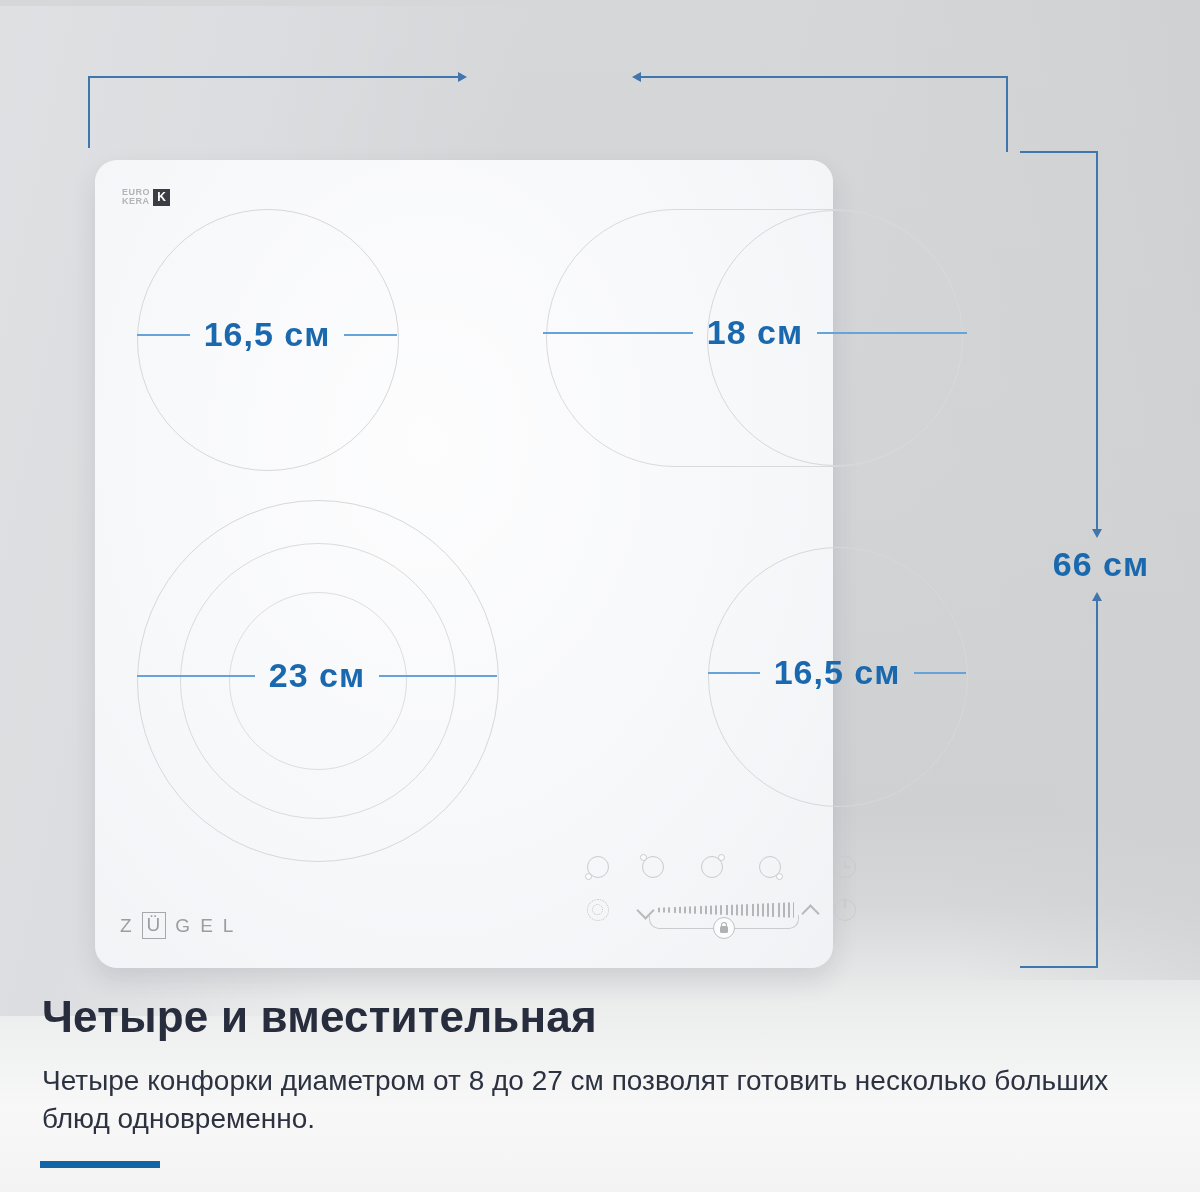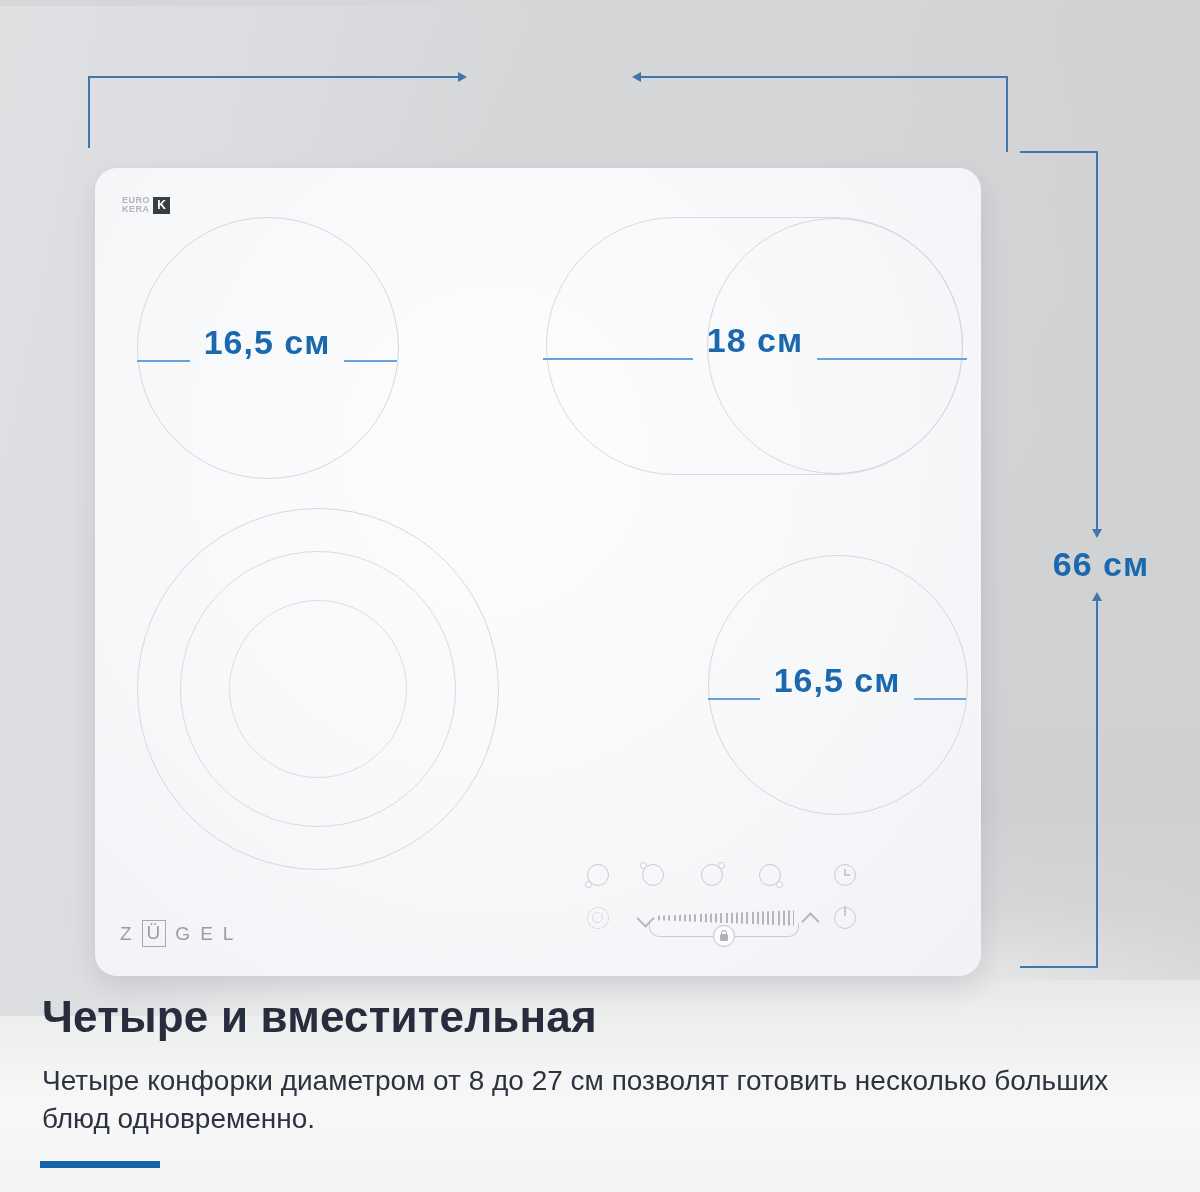--- a/index.html
+++ b/index.html
@@ -5,28 +5,28 @@
   html,body{margin:0;padding:0;width:1200px;height:1192px;overflow:hidden;
     font-family:"Liberation Sans", sans-serif;}
   .stage{position:relative;width:1200px;height:1192px;
     background:linear-gradient(180deg,#d6d7d9 0%,#d3d4d6 40%,#cfd0d2 68%,#d6d7d8 76%,#ebecec 84%,#f8f8f8 93%,#f3f3f4 100%);}
   .backdrop{position:absolute;left:-60px;top:6px;width:620px;height:1010px;border-radius:52px;
     background:linear-gradient(102deg,#e0e1e3 0%,#dcdde0 38%,rgba(214,215,217,0) 72%);}
   .backdrop2{position:absolute;right:0;top:0;width:420px;height:980px;
     background:linear-gradient(260deg,#d0d1d3 0%,rgba(208,209,211,0) 70%);}
 
   
-  .cooktop{position:absolute;left:95px;top:168px;width:886px;height:808px;border-radius:22px;
+  .cooktop{position:absolute;left:95px;top:160px;width:738px;height:808px;border-radius:22px;
     background:radial-gradient(ellipse at 45% 35%, #fdfdfe 0%, #f7f8fa 55%, #f1f2f5 100%);
     box-shadow:0 12px 26px rgba(40,50,70,.12);}
   .ring{position:absolute;border:1px solid #d6d8db;border-radius:50%;}
   .stadium{position:absolute;border:1px solid #d8dadd;border-radius:999px;}
 
   
-  .zone-label{position:absolute;display:flex;align-items:flex-end;gap:14px;}
+  .zone-label{position:absolute;display:flex;align-items:center;gap:14px;}
   .zone-label .ln{flex:1;height:2px;background:#66a3d8;}
   .zone-label .txt{white-space:nowrap;color:#1a69ae;font-size:34px;font-weight:700;letter-spacing:1px;}
 
   
   .dline{position:absolute;background:#4076ab;}
   .arrow{position:absolute;width:0;height:0;}
   .arrow.right{border-top:5px solid transparent;border-bottom:5px solid transparent;border-left:9px solid #4076ab;}
   .arrow.left{border-top:5px solid transparent;border-bottom:5px solid transparent;border-right:9px solid #4076ab;}
   .arrow.down{border-left:5px solid transparent;border-right:5px solid transparent;border-top:9px solid #4076ab;}
   .arrow.up{border-left:5px solid transparent;border-right:5px solid transparent;border-bottom:9px solid #4076ab;}
@@ -118,20 +118,25 @@
     <div class="zone-label" style="left:42px;top:155px;width:260px">
       <span class="ln"></span>
       <span class="txt">16,5 см</span>
       <span class="ln"></span>
     </div>
     <div class="zone-label" style="left:448px;top:153px;width:424px">
       <span class="ln"></span>
       <span class="txt">18 см</span>
       <span class="ln"></span>
     </div>
+    <div class="zone-label" style="left:42px;top:496px;width:360px">
+      <span class="ln"></span>
+      <span class="txt">23 см</span>
+      <span class="ln"></span>
+    </div>
     <div class="zone-label" style="left:613px;top:493px;width:258px">
       <span class="ln"></span>
       <span class="txt">16,5 см</span>
       <span class="ln"></span>
     </div>
 
     <div class="cico" style="left:492px;top:696px">
         <span class="dot bl"></span>
       </div>
     <div class="cico" style="left:547px;top:696px">

